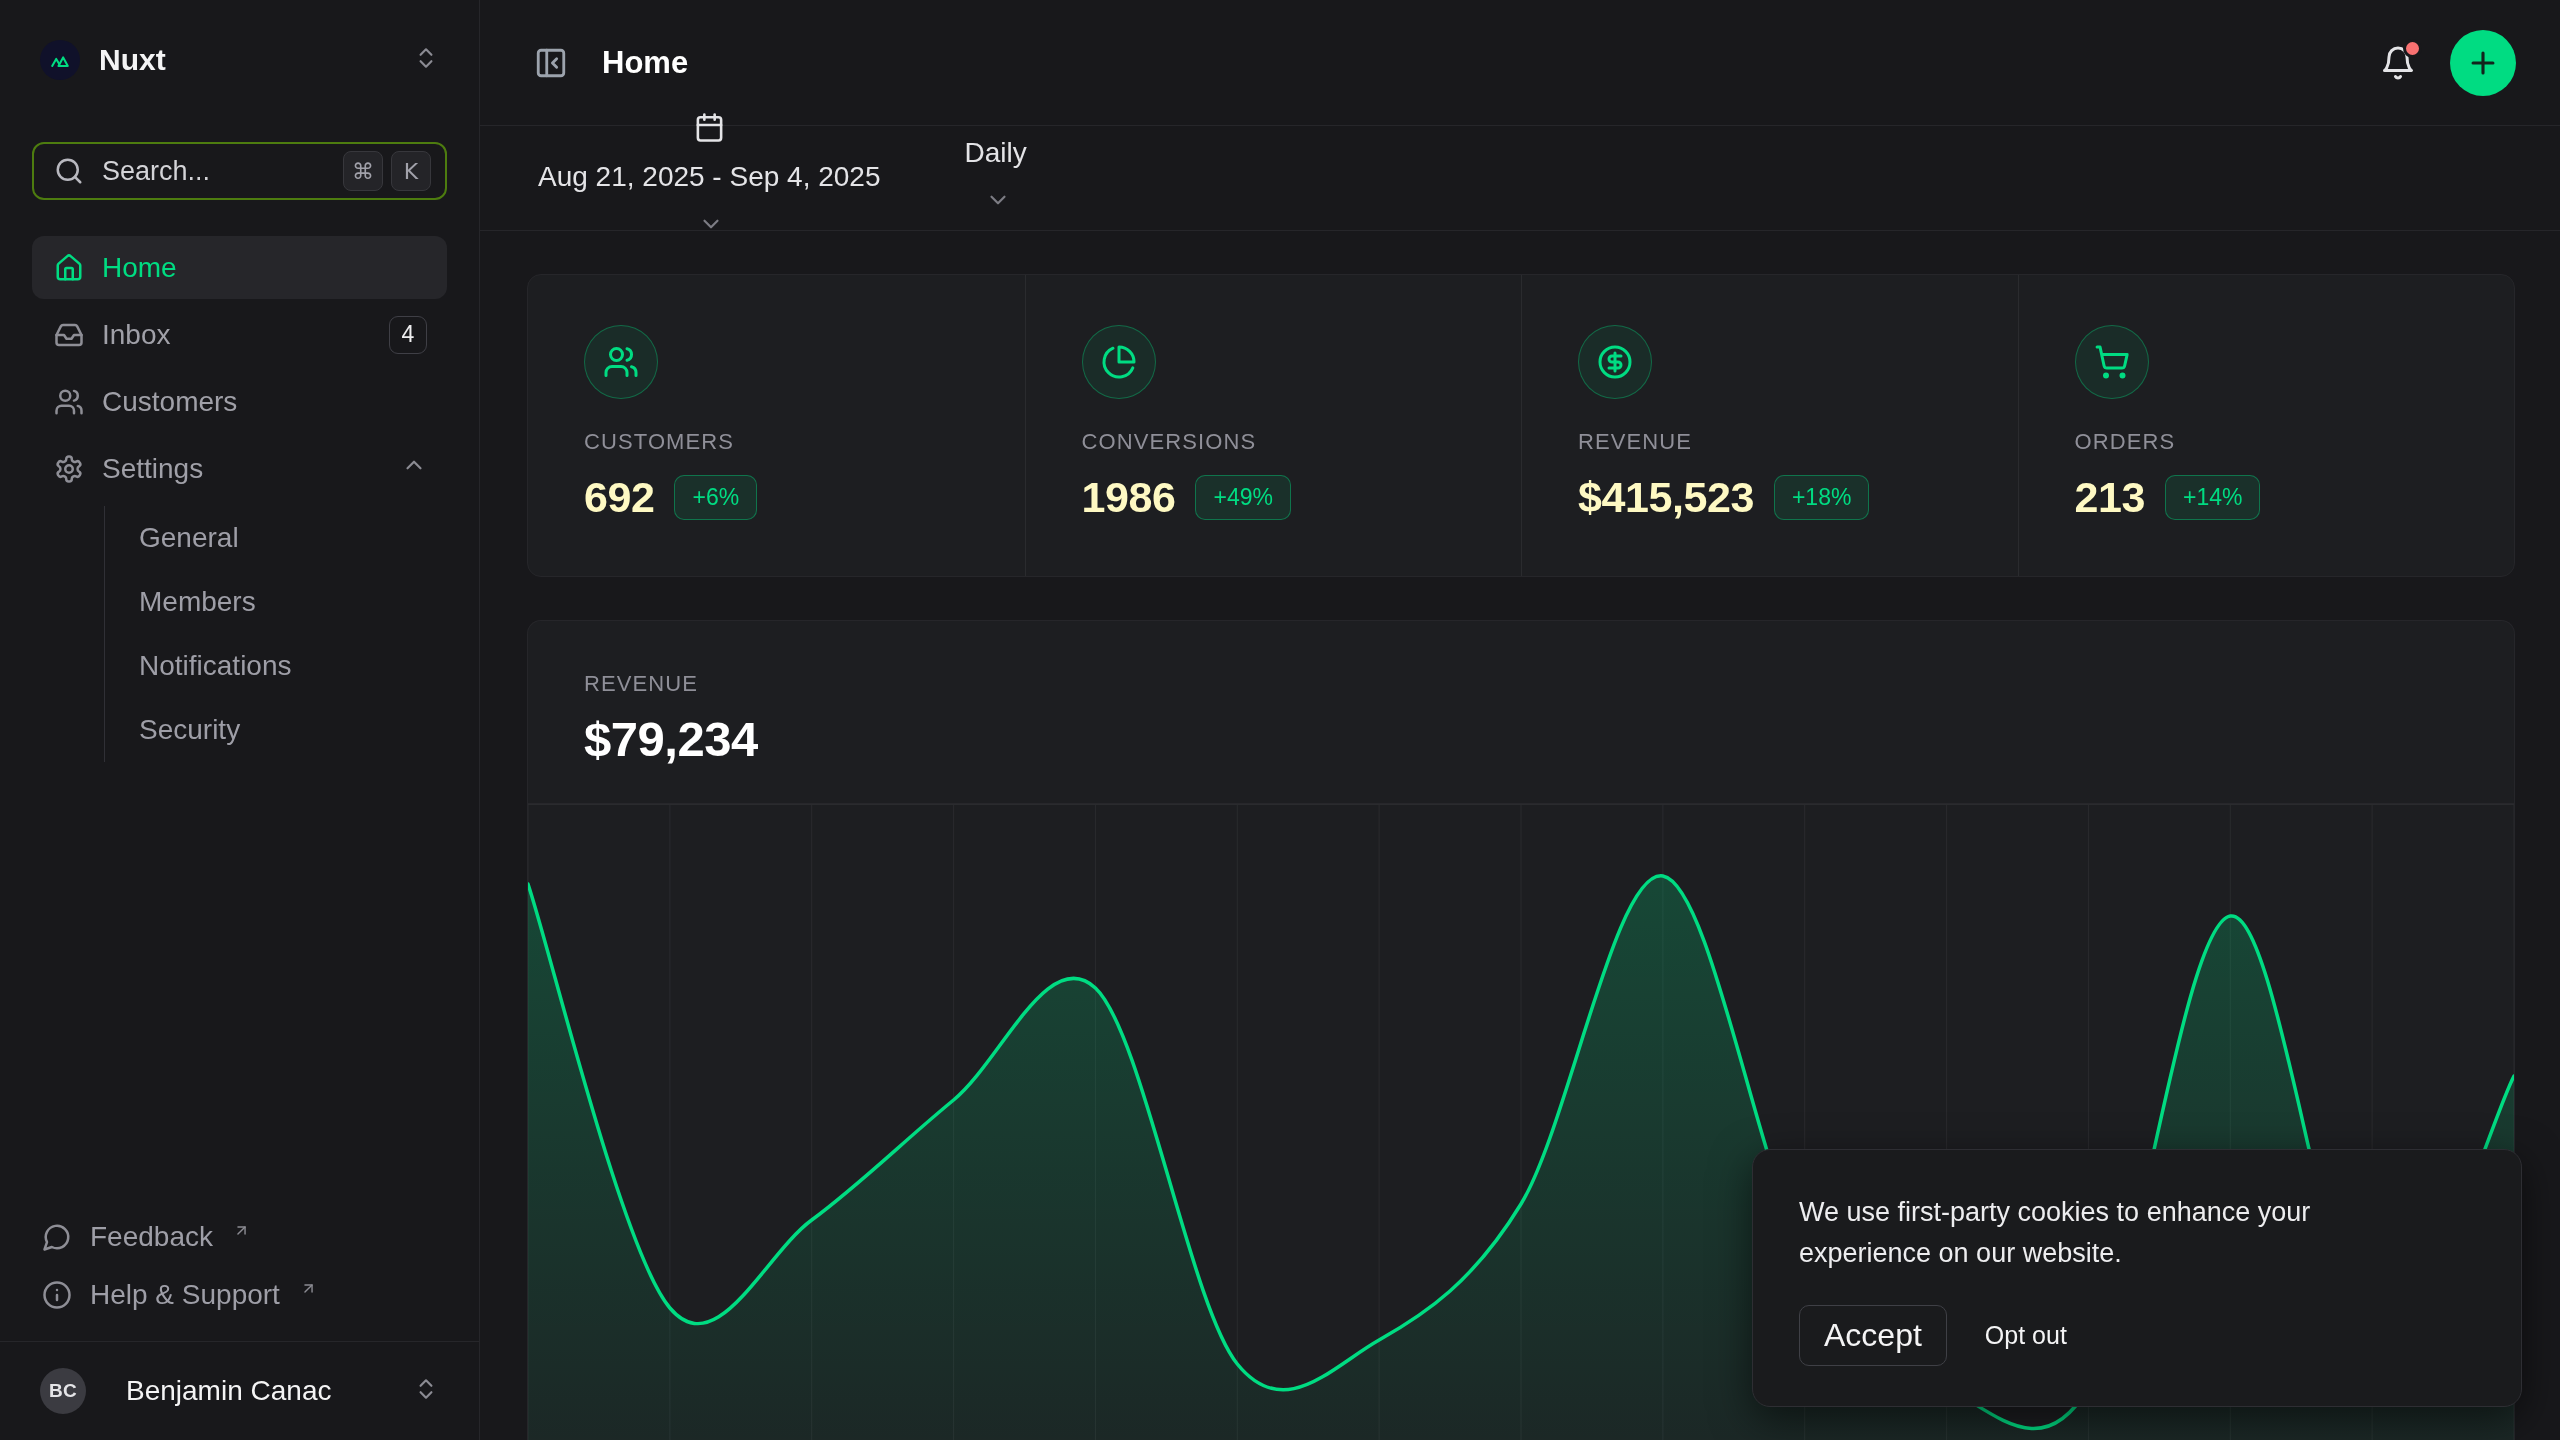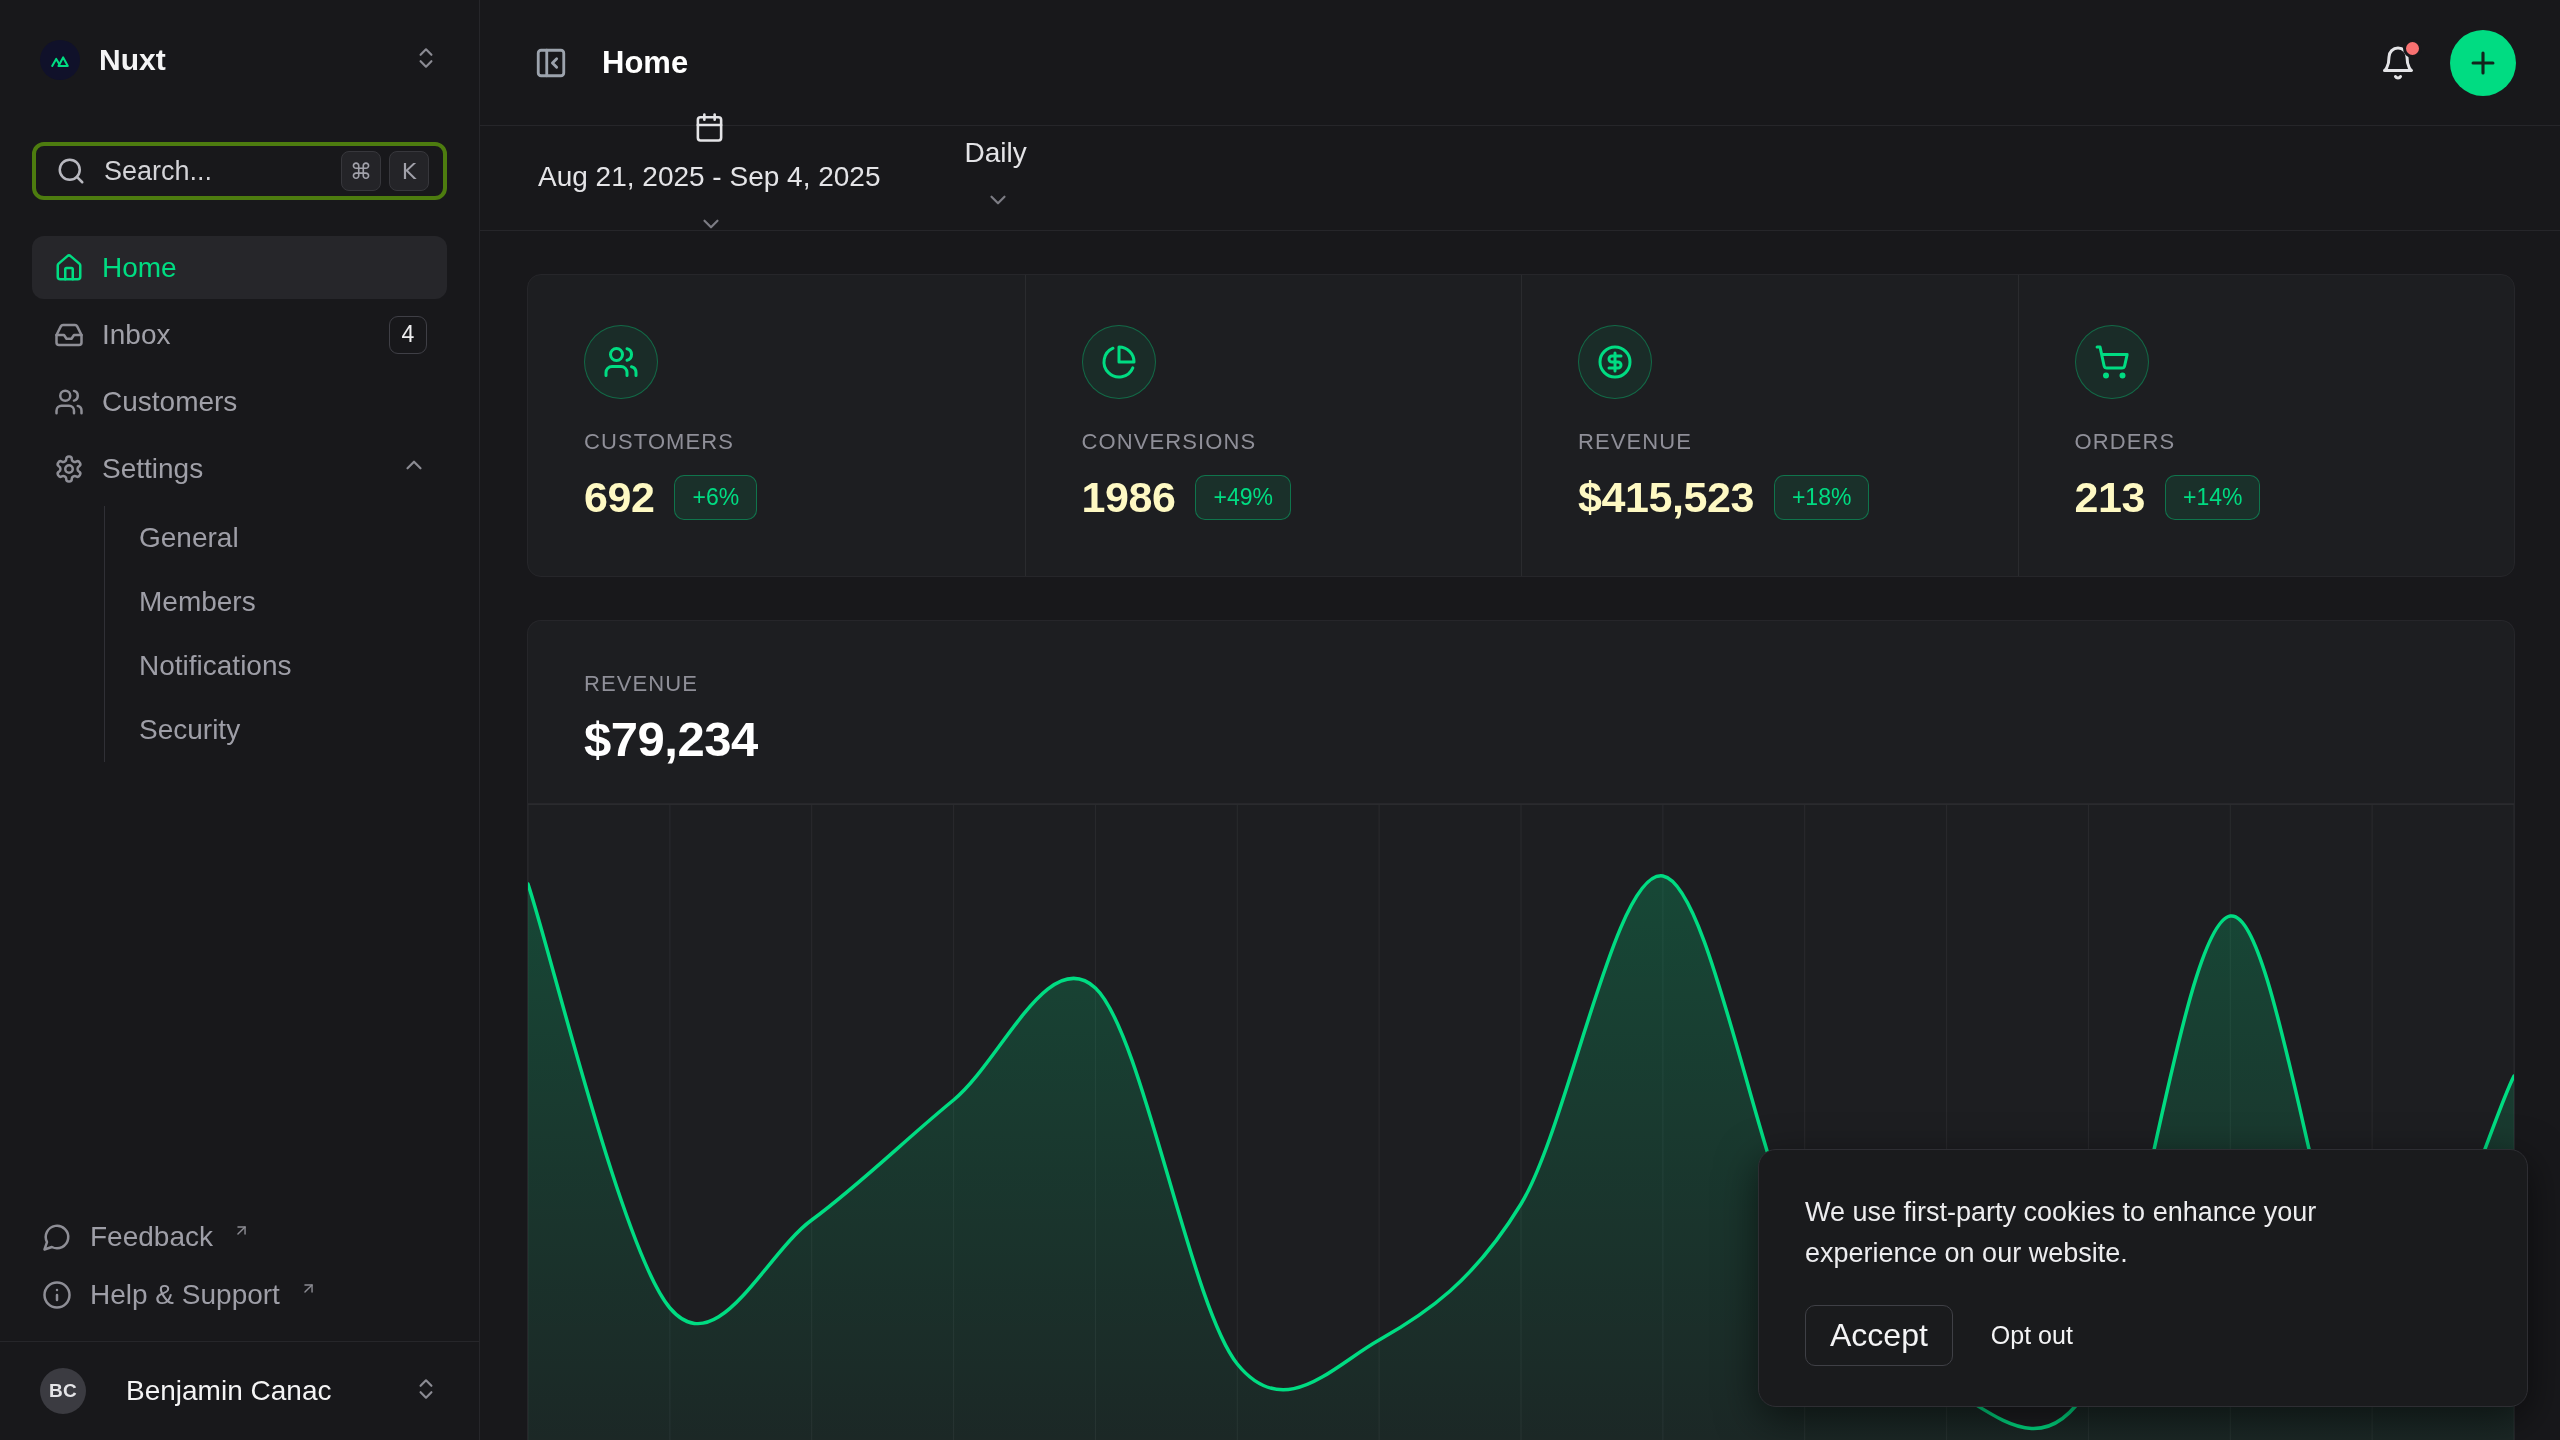--- a/index.html
+++ b/index.html
@@ -21,21 +21,21 @@
     border-radius: 12px; padding: 0 8px; cursor: pointer;
   }
   .brand-badge {
     width: 40px; height: 40px; border-radius: 50%; background: #10112a;
     display: flex; align-items: center; justify-content: center; flex: none;
   }
   .brand-name { font-size: 30px; font-weight: 600; color: #f4f4f5; flex: 1; }
   .updown { color: #8b8b93; }
 
   .search-box {
-    margin: 46px 32px 0; height: 58px; border: 4px solid #4d7c0f; border-radius: 12px;
+    margin: 46px 32px 0; height: 58px; border: 2px solid #4d7c0f; border-radius: 12px;
     display: flex; align-items: center; padding: 0 14px 0 20px; gap: 18px; cursor: pointer;
   }
   .search-box .s-label { flex: 1; font-size: 27px; color: #d4d4d8; }
   .kbd {
     min-width: 40px; height: 40px; padding: 0 8px; border-radius: 8px;
     background: #242428; border: 1px solid #37373c; color: #a1a1aa;
     font-size: 22px; display: inline-flex; align-items: center; justify-content: center;
     font-family: "DejaVu Sans", sans-serif;
   }
   .kbd + .kbd { margin-left: 8px; }
@@ -144,21 +144,21 @@
     display: flex; flex-direction: column; min-height: 0;
   }
   .rev-head { padding: 50px 56px 36px; }
   .rev-value { margin-top: 14px; font-size: 49px; font-weight: 700; color: #fff; letter-spacing: -0.01em; }
   .chart-wrap { border-top: 1px solid #27272b; flex: 1; min-height: 0; }
   .chart-wrap svg { display: block; width: 100%; height: 640px; }
   #chart-grid line { stroke: #2a2b2e; stroke-width: 1; }
 
   
   .cookie {
-    position: absolute; right: 32px; bottom: 33px; width: 770px;
+    position: absolute; right: 38px; bottom: 33px; width: 770px;
     background: #1a1b1d; border: 1px solid #2e2e33; border-radius: 18px;
     padding: 42px 46px 40px; box-shadow: 0 12px 40px rgba(0,0,0,.55); z-index: 10;
   }
   .cookie-msg { font-size: 27px; line-height: 1.5; color: #ededef; max-width: 640px; }
   .cookie-actions { margin-top: 32px; display: flex; align-items: center; gap: 34px; }
   .btn-outline {
     background: none; border: 1px solid #3f4046; border-radius: 10px; color: #f4f4f5;
     font-size: 32px; padding: 11px 24px; cursor: pointer; font-family: inherit; text-align: center;
   }
   .btn-ghost {

